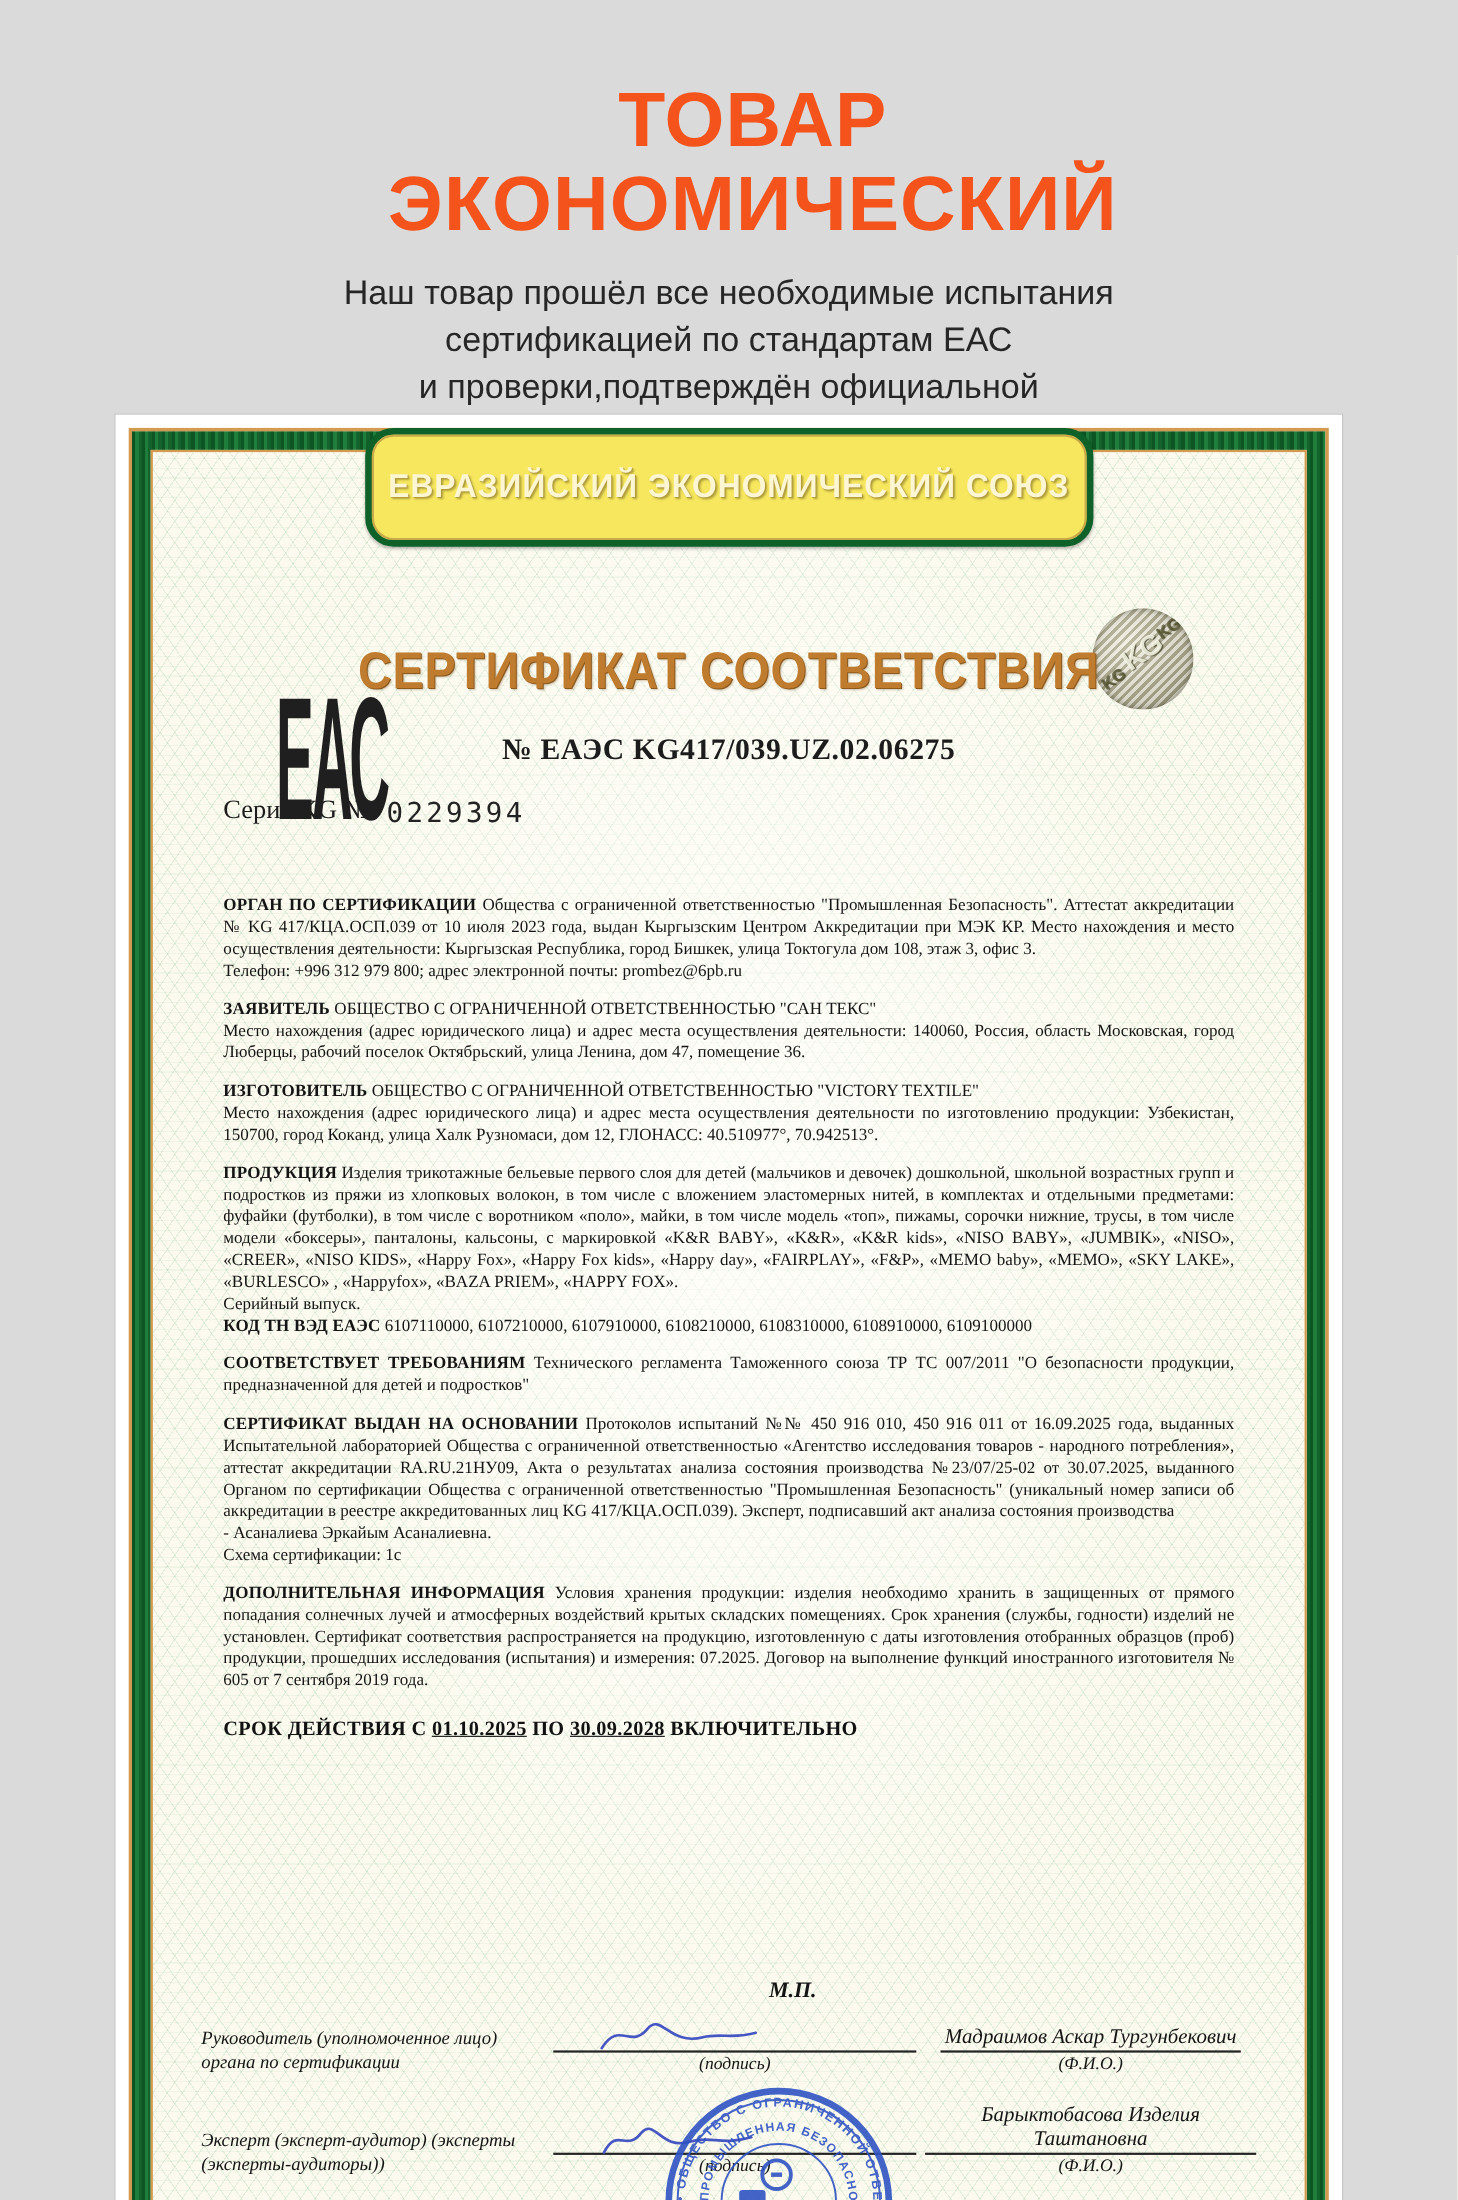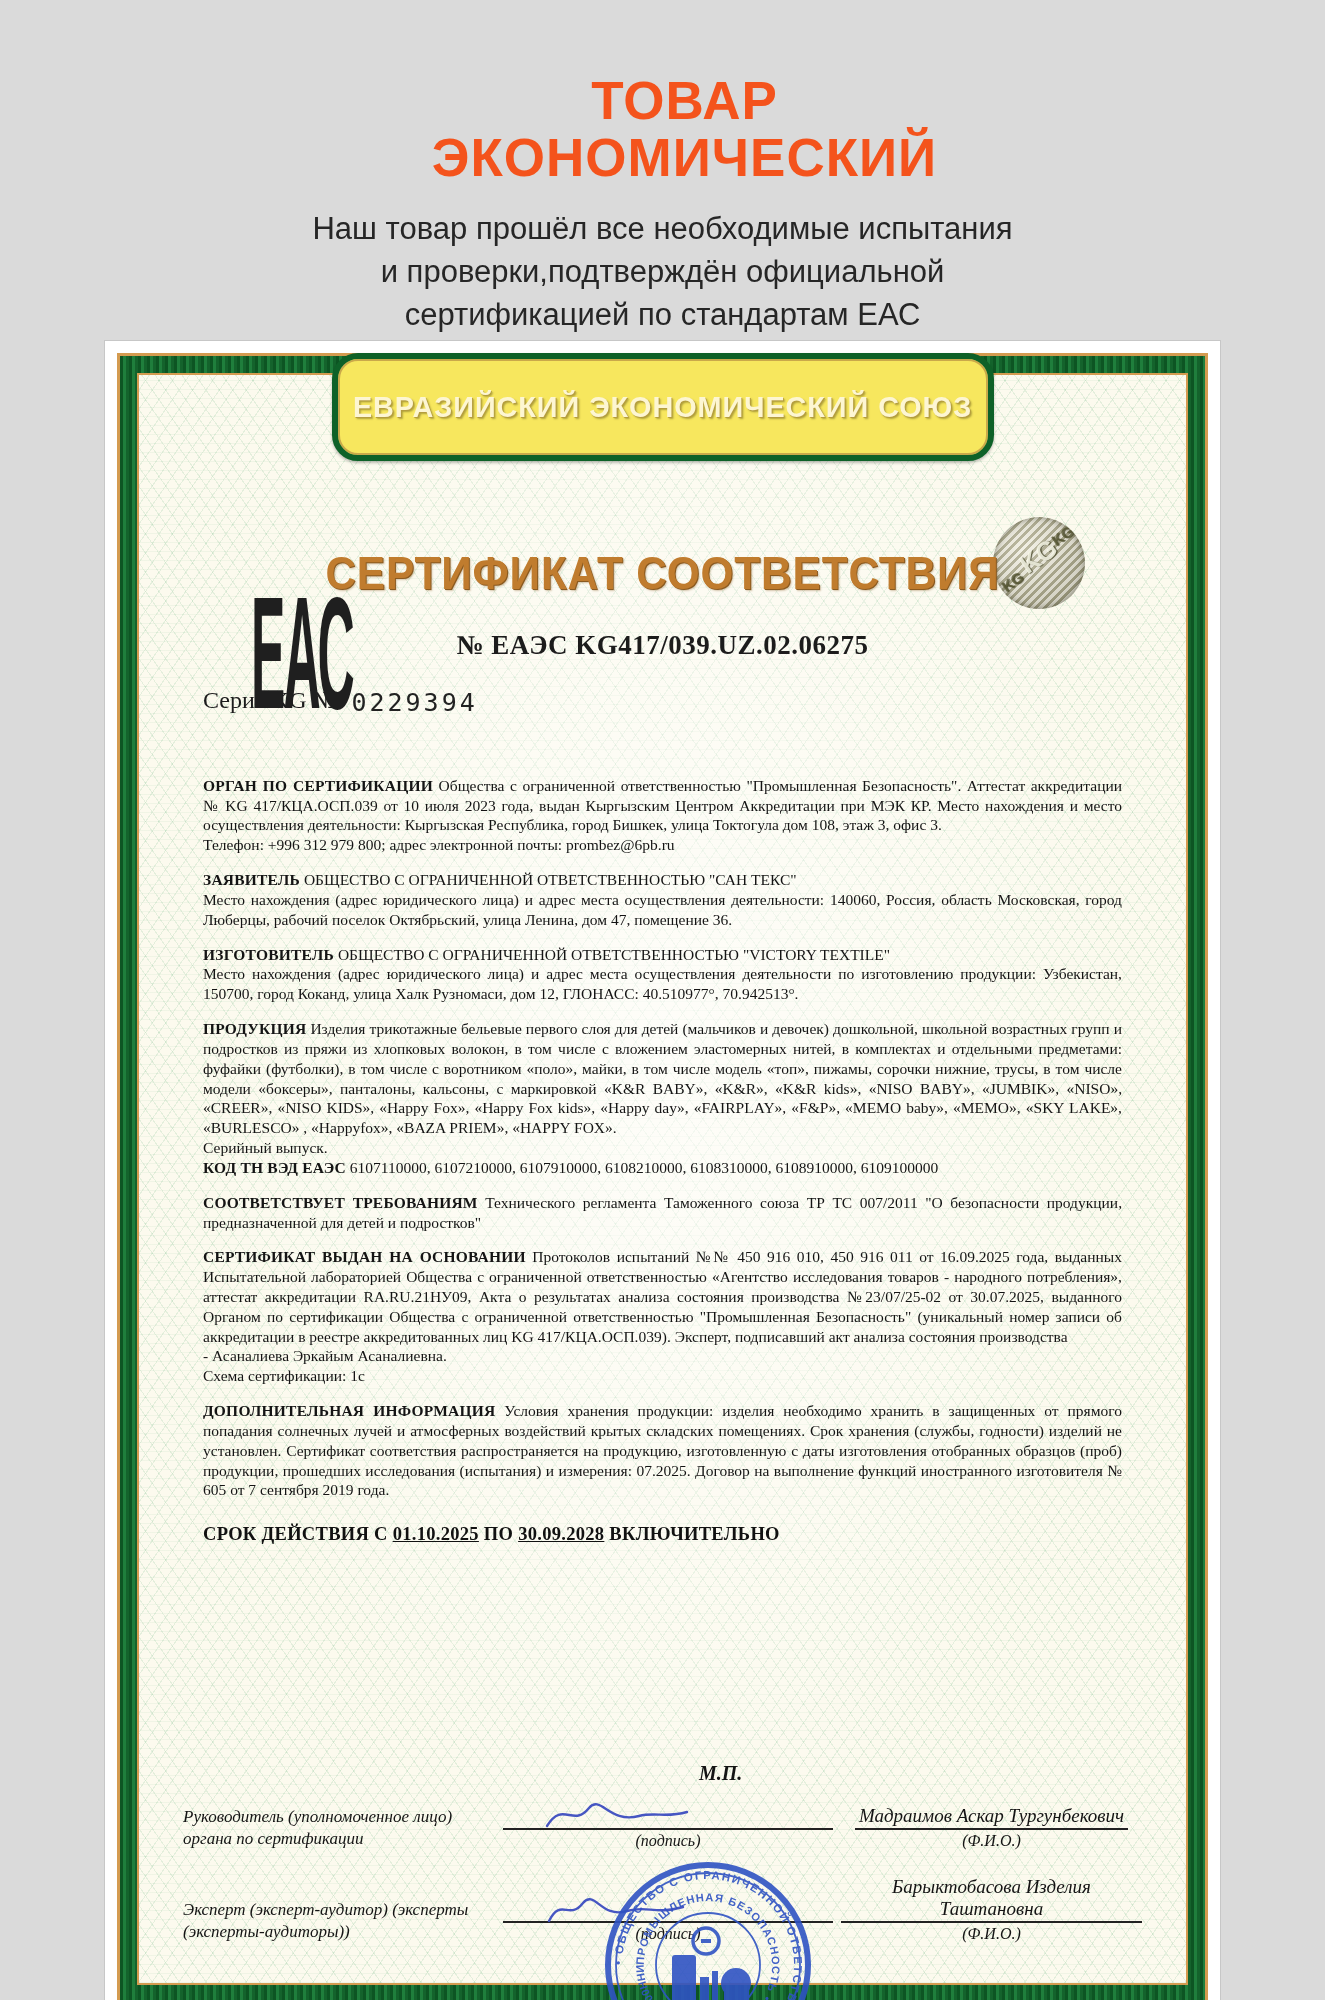--- a/index.html
+++ b/index.html
@@ -7,21 +7,21 @@
     width:1325px;height:2000px;
     background:#dadada;
     font-family:"Liberation Sans",sans-serif;
     overflow:hidden;
     position:relative;
   }
   
   .header{padding-top:72px;text-align:center;}
   .big-title{
     color:#f4531c;
-    font-size:53px;
+    font-size:70px;
     font-weight:bold;
     line-height:1.08;
     letter-spacing:1px;
     margin:0;
     padding-left:44px;
   }
   .subtitle{
     margin-top:22px;
     font-size:31px;
     line-height:1.38;
@@ -179,22 +179,22 @@
 </head>
 <body>
 
 <div class="header">
   <h1 class="big-title">
     <span>ТОВАР</span><br>
     <span>ЭКОНОМИЧЕСКИЙ</span>
   </h1>
   <div class="subtitle">
     <div>Наш товар прошёл все необходимые испытания</div>
+    <div>сертификацией по стандартам ЕАС</div>
     <div>и проверки,подтверждён официальной</div>
-    <div>сертификацией по стандартам ЕАС</div>
   </div>
 </div>
 
 <div class="sheet">
   <div class="band">
     <div class="parch">
 
       <div class="banner">
         <span class="banner-text">ЕВРАЗИЙСКИЙ ЭКОНОМИЧЕСКИЙ СОЮЗ</span>
       </div>

